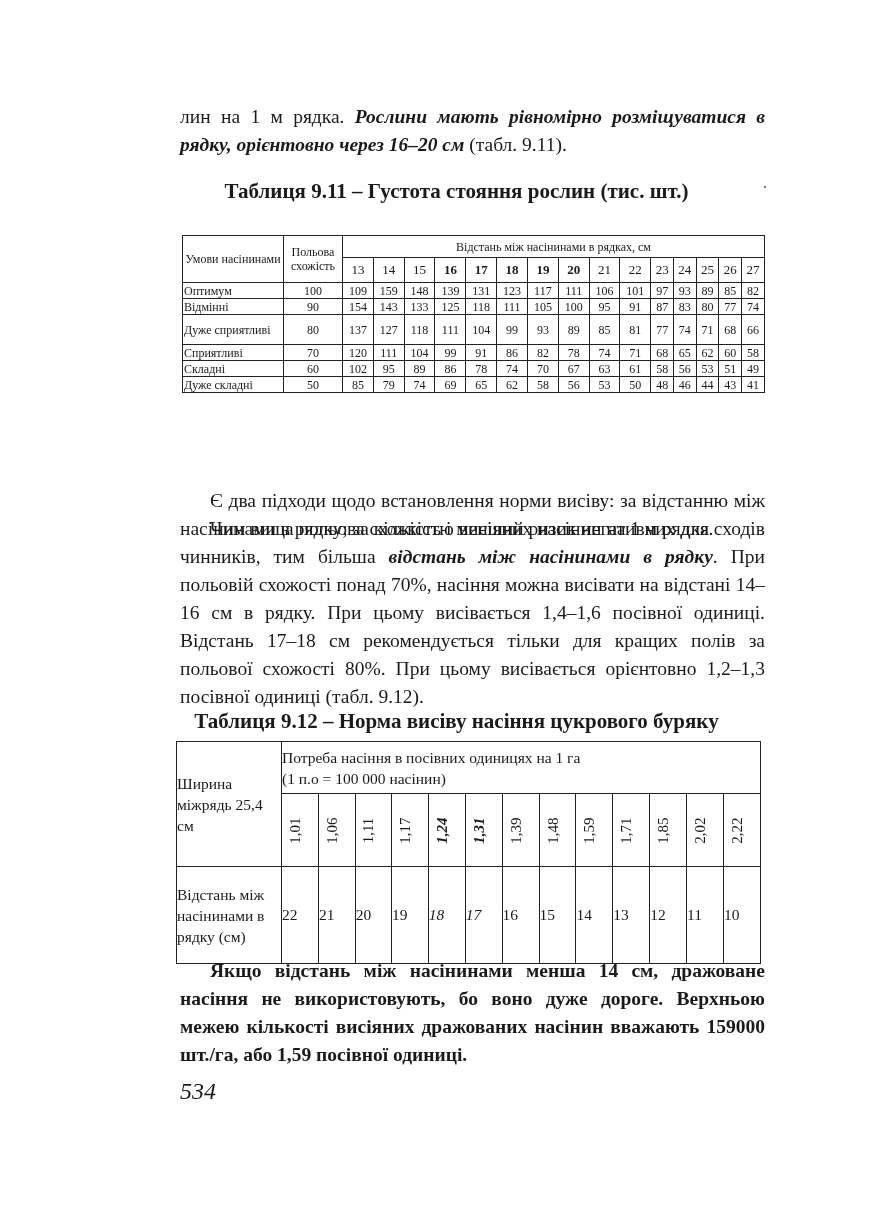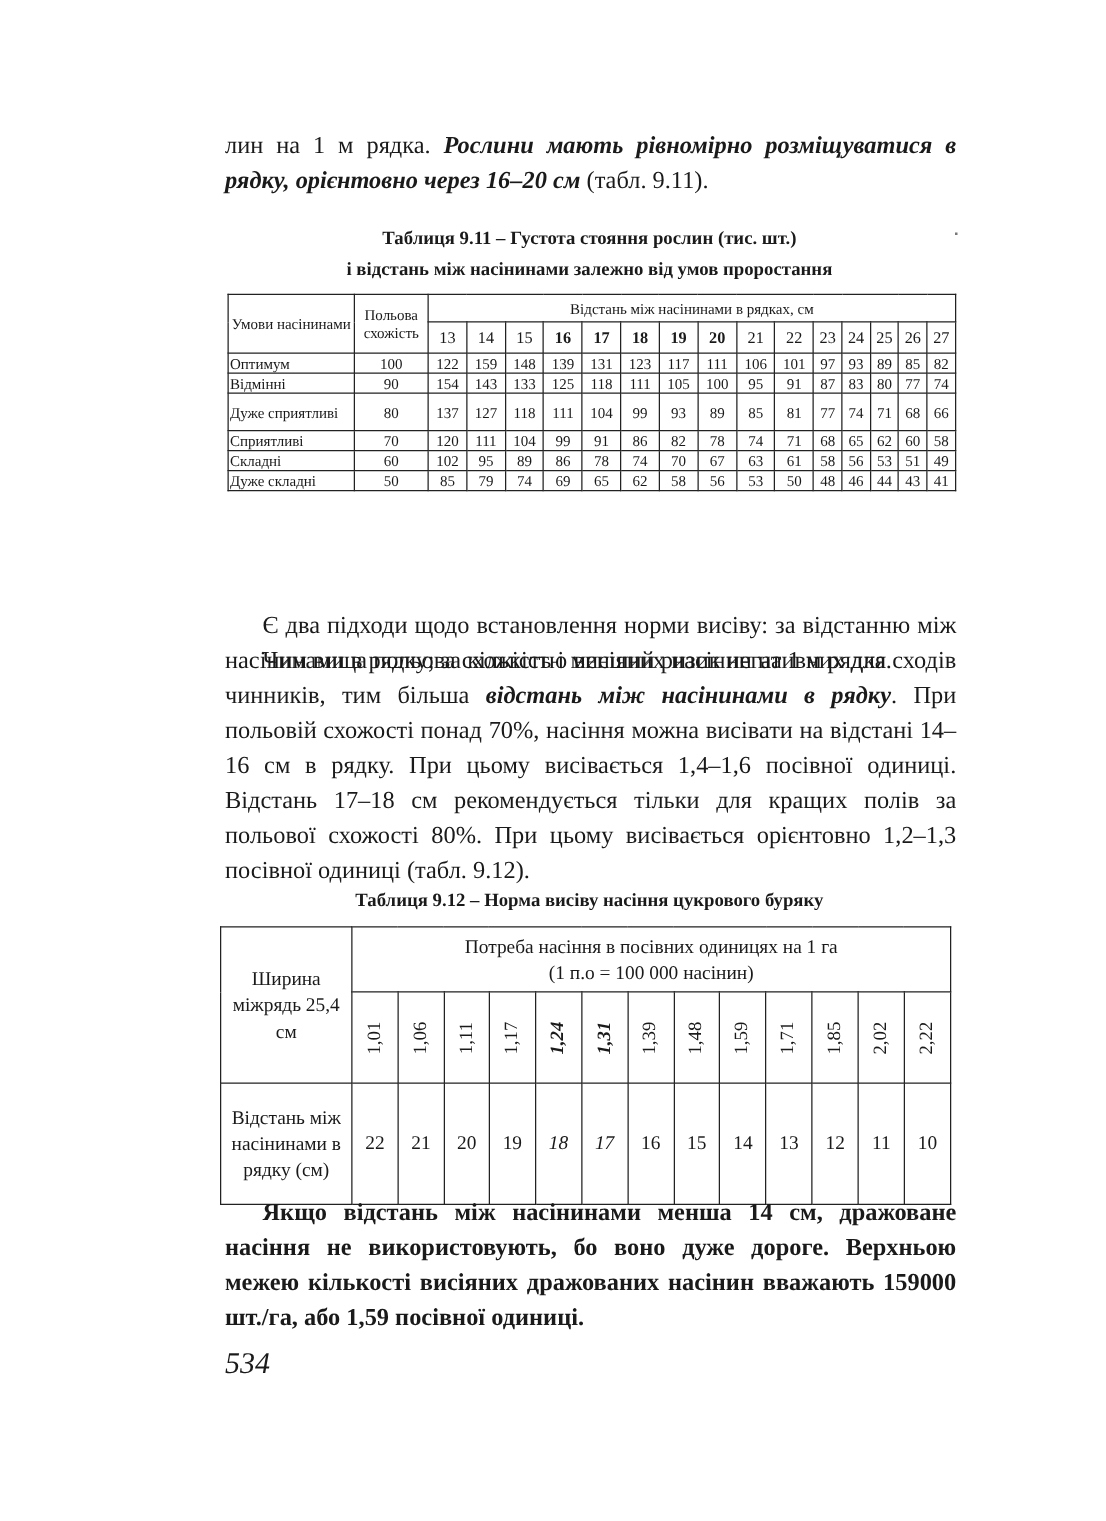--- a/index.html
+++ b/index.html
@@ -2,46 +2,45 @@
 <html><head>
 <meta charset="utf-8">
 <style>
   html, body { margin:0; padding:0; background:#ffffff; }
   body { width:885px; height:1217px; position:relative; overflow:hidden; font-family:"Liberation Serif", serif; color:#1a1a1a; }
   .page { position:absolute; left:0; top:0; width:885px; height:1010px; }
   .para { position:absolute; left:180px; width:585px; font-size:19.5px; line-height:28px; text-align:justify; margin:0; }
   .indent { text-indent:30px; }
   .bi { font-weight:bold; font-style:italic; }
   .it { font-style:italic;font-weight:bold; }
-  .caption { position:absolute; left:179px; width:585px; text-align:center; font-weight:bold; font-size:15px; line-height:25px; margin:0; }
+  .caption { position:absolute; left:164px; width:585px; text-align:center; font-weight:bold; font-size:21px; line-height:25px; margin:0; }
   table { border-collapse:collapse; position:absolute; }
   #t911 { left:182px; top:235px; width:583px; font-size:12px; }
   #t911 td, #t911 th { border:1px solid #222; padding:0; font-weight:normal; text-align:center; line-height:14px; height:15px; }
   #t911 th.bold { font-weight:bold; }
   #t911 td.cond { text-align:left; padding-left:1px; }
   #t911 .hdr-h { height:22px; font-size:12px; }
   #t911 .num-row th { height:24px; font-size:13px; }
   #t912 { left:176px; top:741px; width:585px; font-size:15.5px; }
-  #t912 td, #t912 th { border:1px solid #222; padding:0; font-weight:normal; text-align:center; }
+  #t912 td, #t912 th { border:1px solid #222; padding:0; font-weight:normal; }
   .vert { display:inline-block; transform:rotate(-90deg); white-space:nowrap; font-size:15px; }
   .boldit { font-weight:bold; font-style:italic; }
   .pagenum { position:absolute; left:180px; top:1078px; font-size:24px; margin:0;font-style:italic; }
   .dot { position:absolute; left:764px; top:186px; width:2px; height:2px; background:#777; }
 </style>
 </head>
 <body>
 
 <div class="page">
 
   <p class="para" style="top:103px;"><span>лин на 1 м рядка. </span><span class="bi">Рослини мають рівномірно розміщуватися в рядку, орієнтовно через 16–20 см</span><span> (табл. 9.11).</span></p>
 
   <div class="dot"></div>
   <p class="caption" style="top:179px;">
     <span>Таблиця 9.11 – Густота стояння рослин (тис. шт.)</span><br>
-    <span>і відстань між насінинами залежно від умов проростання</span>
   </p>
 
   <table id="t911">
     <thead>
       <tr class="hdr-h">
         <th rowspan="2" style="width:100px;">Умови насінинами</th>
         <th rowspan="2" style="width:58px;">Польова схожість</th>
         <th colspan="15">Відстань між насінинами в рядках, см</th>
       </tr>
       <tr class="num-row" id="t911-dist-row">
@@ -59,21 +58,21 @@
           <th>24</th>
           <th>25</th>
           <th>26</th>
           <th>27</th>
         </tr>
     </thead>
     <tbody id="t911-body">
         <tr>
           <td class="cond">Оптимум</td>
           <td>100</td>
-          <td>122</td>
+          <td>109</td>
           <td>159</td>
           <td>148</td>
           <td>139</td>
           <td>131</td>
           <td>123</td>
           <td>117</td>
           <td>111</td>
           <td>106</td>
           <td>101</td>
           <td>97</td>

